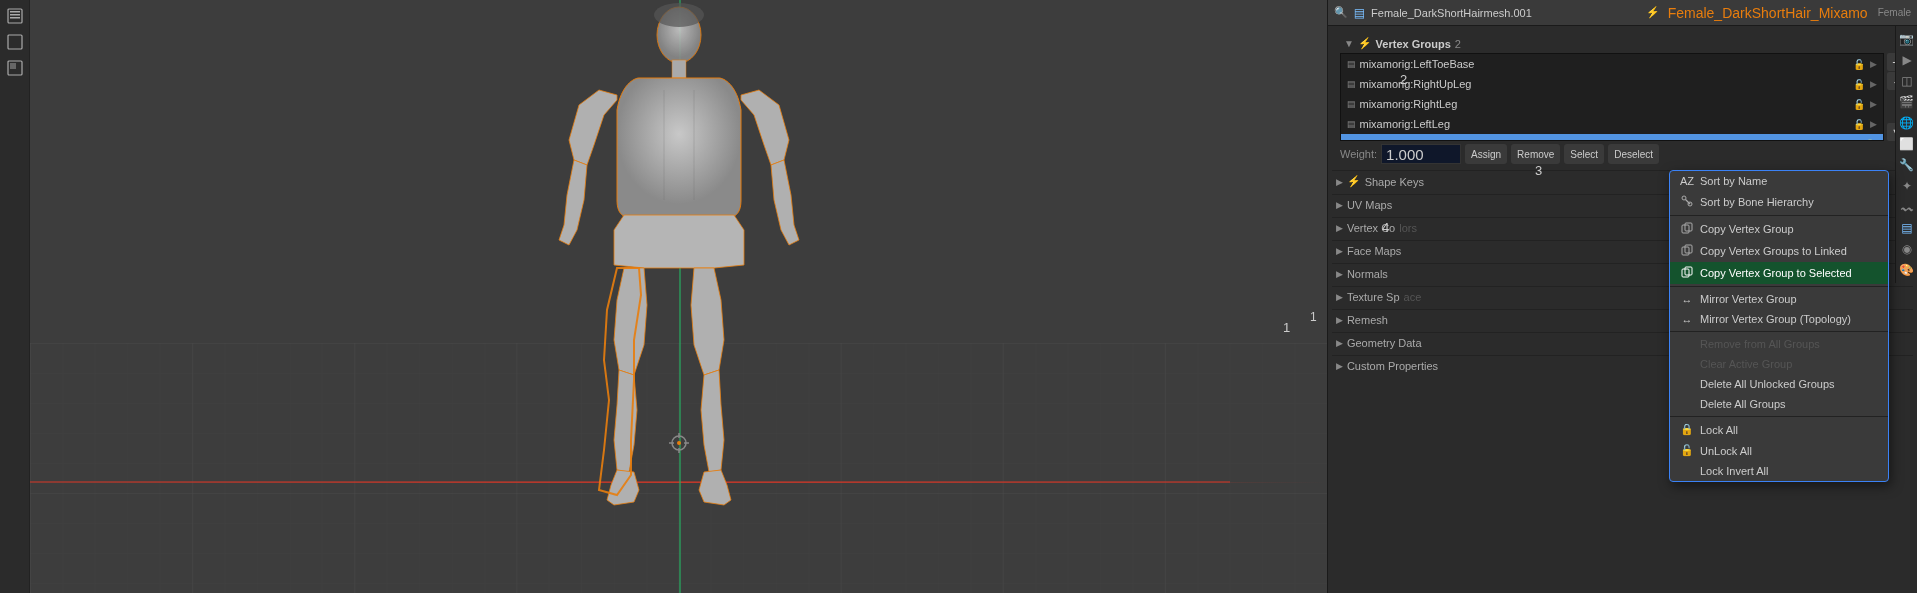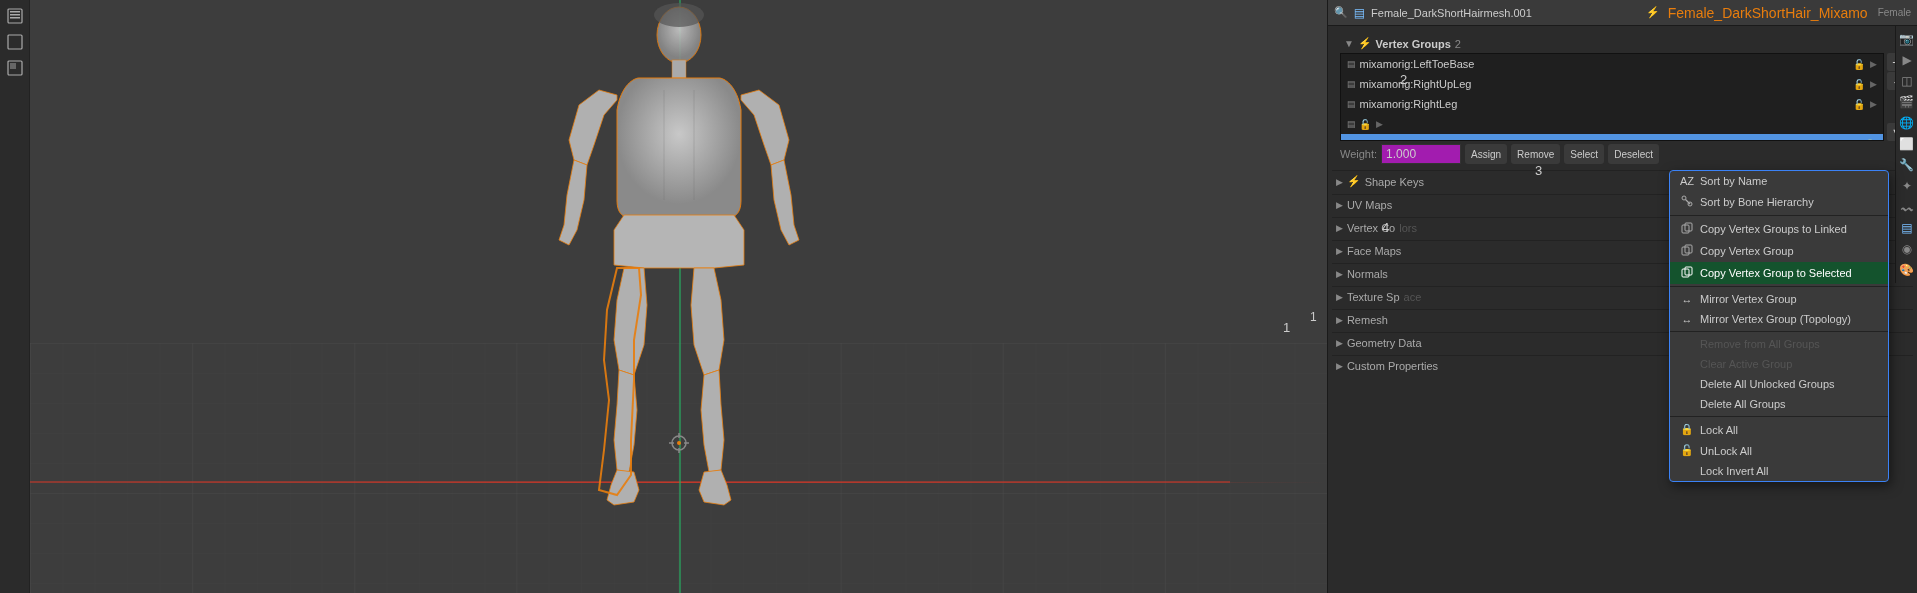--- a/index.html
+++ b/index.html
@@ -483,41 +483,42 @@
                 <span style="font-size:9px;color:#666;">▶</span>
               </div>
               <div class="vgroup-item">
                 <span class="vgroup-icon">▤</span>
                 <span class="vgroup-name">mixamorig:RightLeg</span>
                 <span class="vgroup-lock">🔓</span>
                 <span style="font-size:9px;color:#666;">▶</span>
               </div>
               <div class="vgroup-item">
                 <span class="vgroup-icon">▤</span>
+                <span class="vgroup-name">mixamorig:LeftLeg</span>
                 <span class="vgroup-lock">🔓</span>
                 <span style="font-size:9px;color:#666;">▶</span>
               </div>
               <div class="vgroup-item highlighted">
                 <span class="vgroup-icon" style="color:#ddd;">▤</span>
                 <span class="vgroup-name">mixamorig:LeftFoot</span>
                 <span class="vgroup-lock">🔓</span>
               </div>
             </div>
             <div class="vg-side-buttons">
               <button class="vg-side-btn">+</button>
               <button class="vg-side-btn">-</button>
               <div style="flex:1;"></div>
 
               <button class="vg-side-btn" style="font-size:9px;">▼</button>
             </div>
           </div>
 
           <div class="weight-row">
             <span class="weight-label">Weight:</span>
-            <input class="weight-input" type="text" value="1.000" style="background: #a21caf; border: 1px solid rgb(51, 51, 51); color: rgb(204, 204, 204); font-size: 12px; padding: 1px 4px; width: 80px; height: 20px;">
+            <input class="weight-input" type="text" value="1.000" style="background: #0f172a; border: 1px solid rgb(51, 51, 51); color: rgb(204, 204, 204); font-size: 15px; padding: 1px 4px; width: 80px; height: 20px;">
             <button class="weight-btn">Assign</button>
             <button class="weight-btn">Remove</button>
             <button class="weight-btn">Select</button>
             <button class="weight-btn">Deselect</button>
           </div>
         </div>
       </div>
 
       <div class="collapsible-section">
         <div class="collapsible-header">
@@ -608,30 +609,30 @@
 
   <div class="menu-divider"></div>
 
   <div class="menu-item">
     <span class="menu-icon">
       <svg width="12" height="12" viewBox="0 0 12 12">
         <rect x="1" y="3" width="7" height="8" rx="1" fill="none" stroke="#aaa" stroke-width="1"></rect>
         <rect x="4" y="1" width="7" height="8" rx="1" fill="none" stroke="#aaa" stroke-width="1"></rect>
       </svg>
     </span>
-    <span>Copy Vertex Groups to Linked</span>
+    <span>Copy Vertex Group</span>
   </div>
   <div class="menu-item">
     <span class="menu-icon">
       <svg width="12" height="12" viewBox="0 0 12 12">
         <rect x="1" y="3" width="7" height="8" rx="1" fill="none" stroke="#aaa" stroke-width="1"></rect>
         <rect x="4" y="1" width="7" height="8" rx="1" fill="none" stroke="#aaa" stroke-width="1"></rect>
       </svg>
     </span>
-    <span>Copy Vertex Group</span>
+    <span>Copy Vertex Groups to Linked</span>
   </div>
   <div class="menu-item highlighted">
     <span class="menu-icon">
       <svg width="12" height="12" viewBox="0 0 12 12">
         <rect x="1" y="3" width="7" height="8" rx="1" fill="none" stroke="#fff" stroke-width="1"></rect>
         <rect x="4" y="1" width="7" height="8" rx="1" fill="none" stroke="#fff" stroke-width="1"></rect>
       </svg>
     </span>
     <span>Copy Vertex Group to Selected</span>
   </div>

